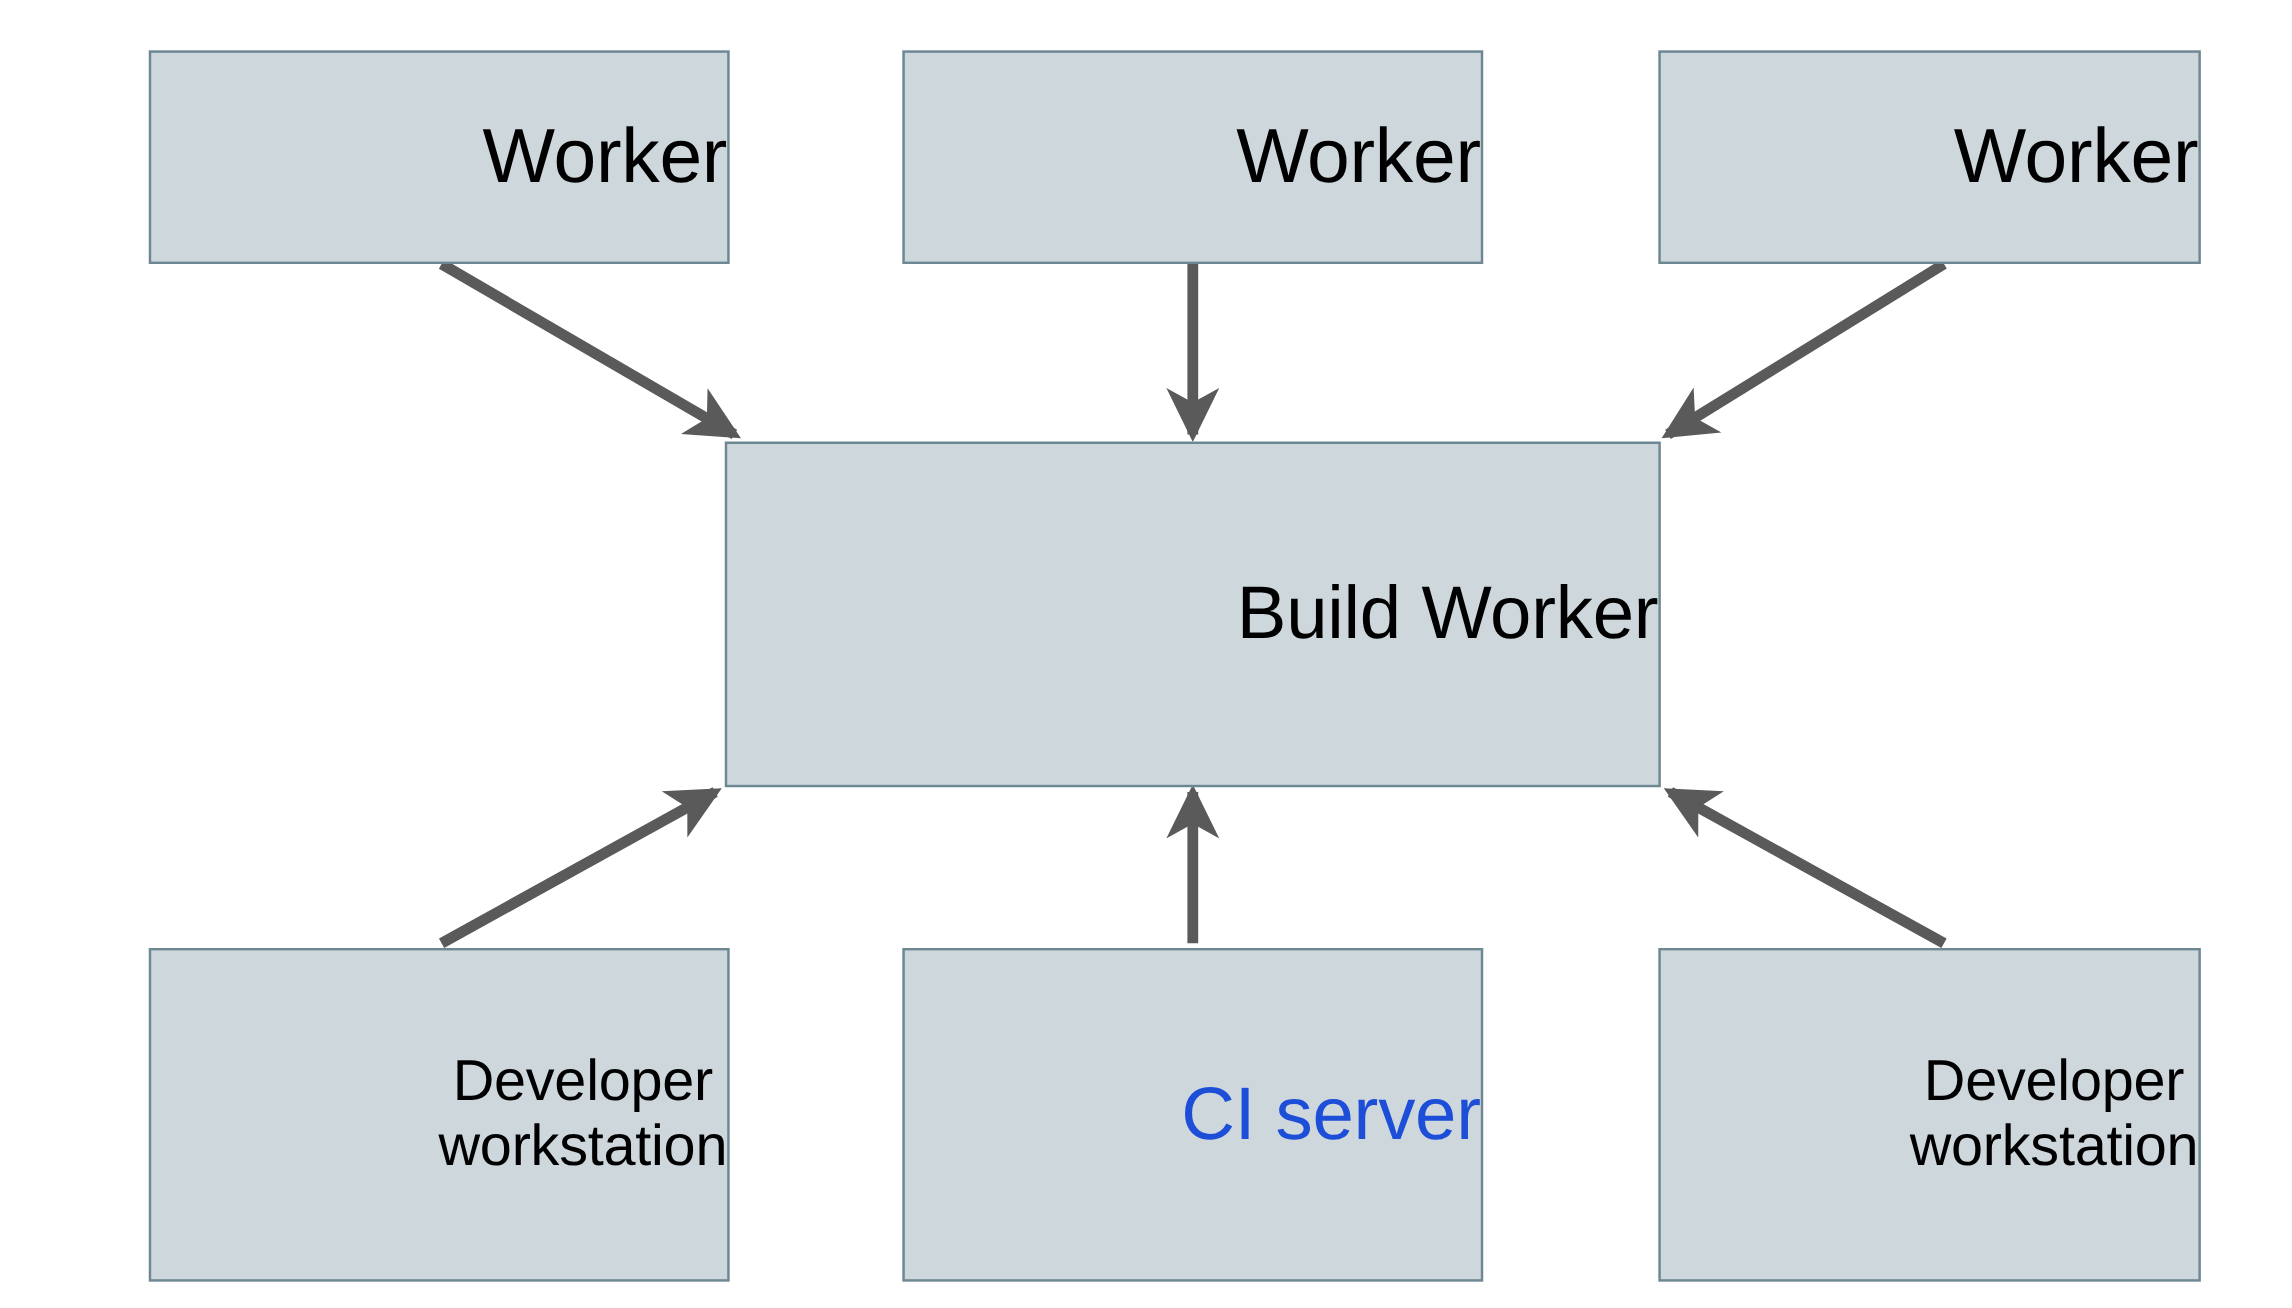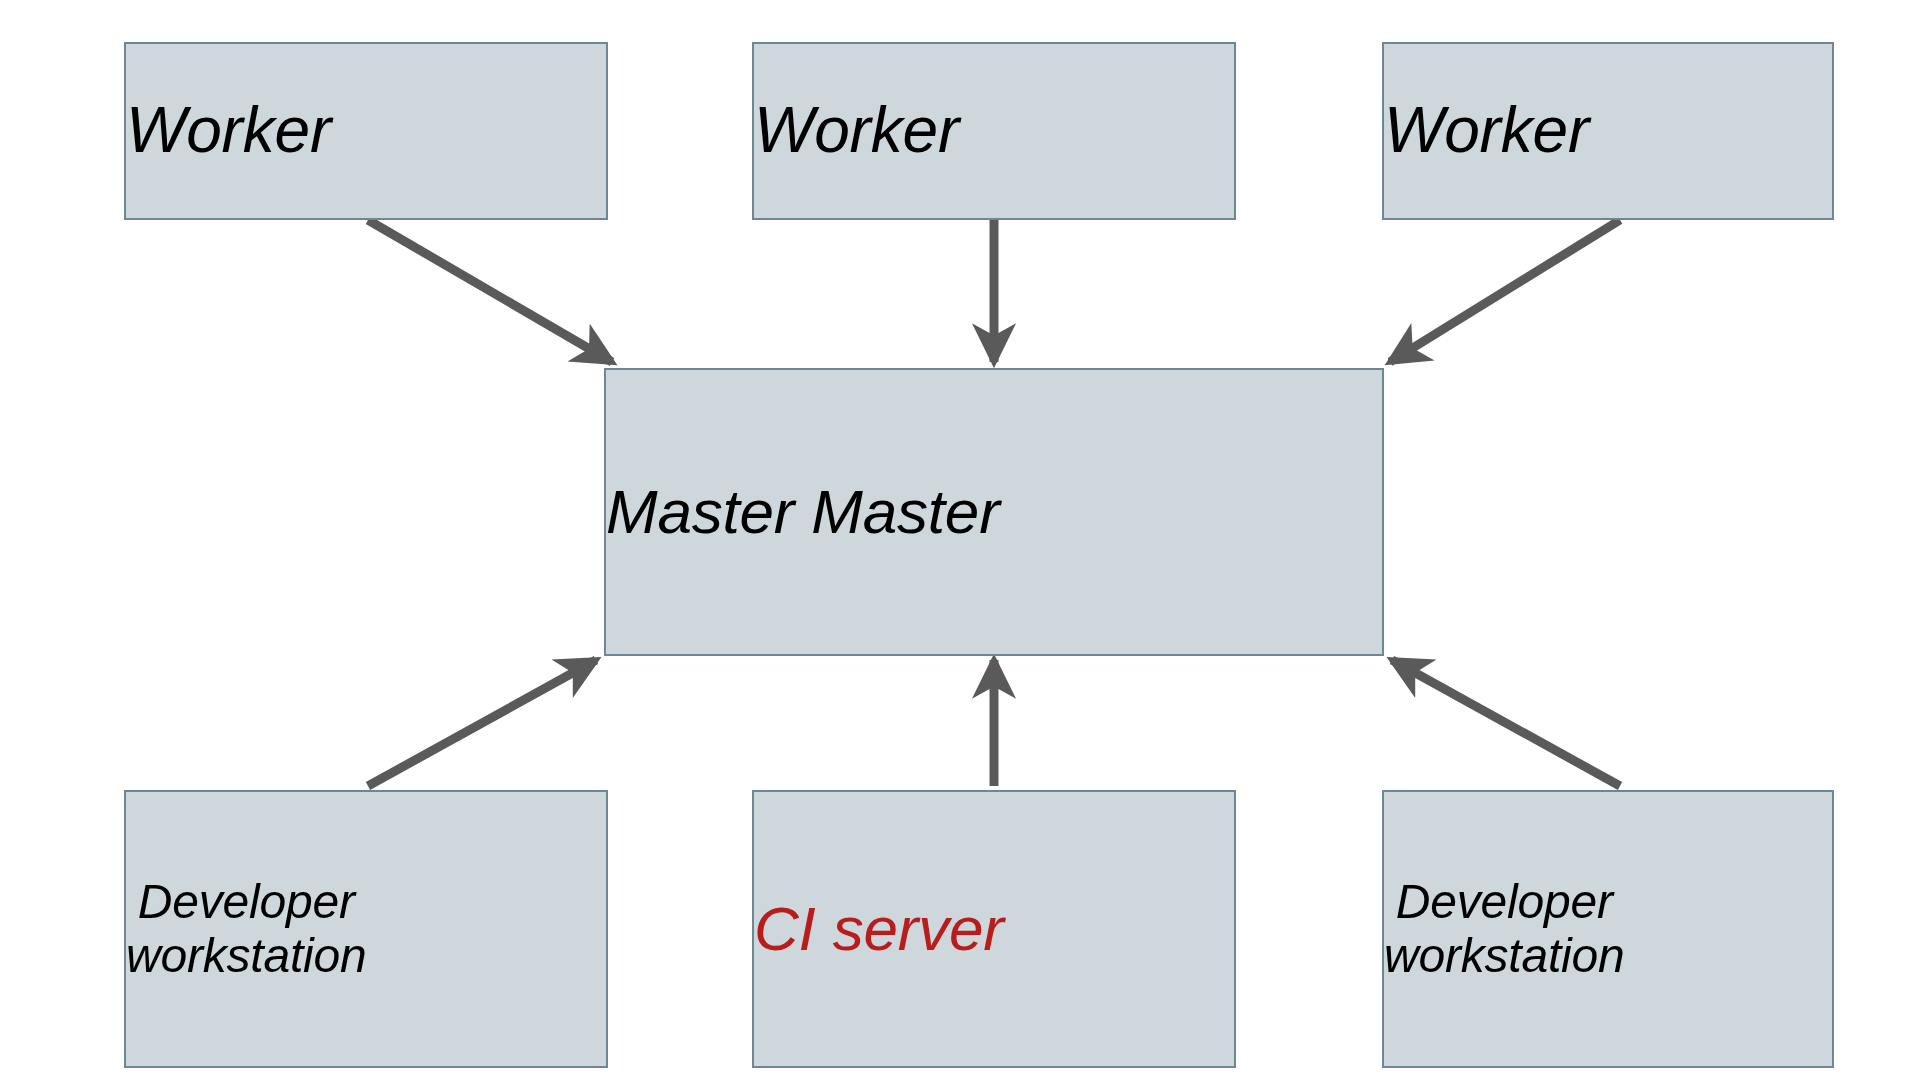--- a/index.html
+++ b/index.html
@@ -26,23 +26,22 @@
     height: 1090px;
     pointer-events: none;
   }
   .node {
     position: absolute;
     box-sizing: border-box;
     background: #ced8dc;
     border: 2px solid #6d8793;
     display: flex;
     align-items: center;
-    justify-content: flex-start;
+    justify-content: flex-end;
     text-align: center;
-    font-style: italic;
   }
   .node-label {
     color: #000000;
     font-family: "Liberation Sans", sans-serif;
     font-weight: 400;
     line-height: 1.12;
     white-space: pre-line;
     letter-spacing: -0.2px;
   }
   .n-worker      { font-size: 64px; }
@@ -77,30 +76,30 @@
 
   <div class="node" style="left: 752px; top: 42px; width: 484px; height: 178px; background: rgb(206, 216, 220); border-color: rgb(109, 135, 147);">
     <span class="node-label n-worker" style="color: rgb(0, 0, 0);">Worker</span>
   </div>
 
   <div class="node" style="left: 1382px; top: 42px; width: 452px; height: 178px; background: rgb(206, 216, 220); border-color: rgb(109, 135, 147);">
     <span class="node-label n-worker" style="color: rgb(0, 0, 0);">Worker</span>
   </div>
 
   <div class="node" style="left: 604px; top: 368px; width: 780px; height: 288px; background: rgb(206, 216, 220); border-color: rgb(109, 135, 147);">
-    <span class="node-label n-master" style="color: rgb(0, 0, 0);">Master Master</span>
+    <span class="node-label n-master" style="color: rgb(0, 0, 0);">Build Worker</span>
   </div>
 
   <div class="node" style="left: 124px; top: 790px; width: 484px; height: 278px; background: rgb(206, 216, 220); border-color: rgb(109, 135, 147);">
     <span class="node-label n-dev" style="color: rgb(0, 0, 0);">Developer
 workstation</span>
   </div>
 
   <div class="node" style="left: 752px; top: 790px; width: 484px; height: 278px; background: rgb(206, 216, 220); border-color: rgb(109, 135, 147);">
-    <span class="node-label n-ci" style="color: #b91c1c;">CI server</span>
+    <span class="node-label n-ci" style="color: #1d4ed8;">CI server</span>
   </div>
 
   <div class="node" style="left: 1382px; top: 790px; width: 452px; height: 278px; background: rgb(206, 216, 220); border-color: rgb(109, 135, 147);">
     <span class="node-label n-dev" style="color: rgb(0, 0, 0);">Developer
 workstation</span>
   </div>
 
 </div>
 
 </body></html>

